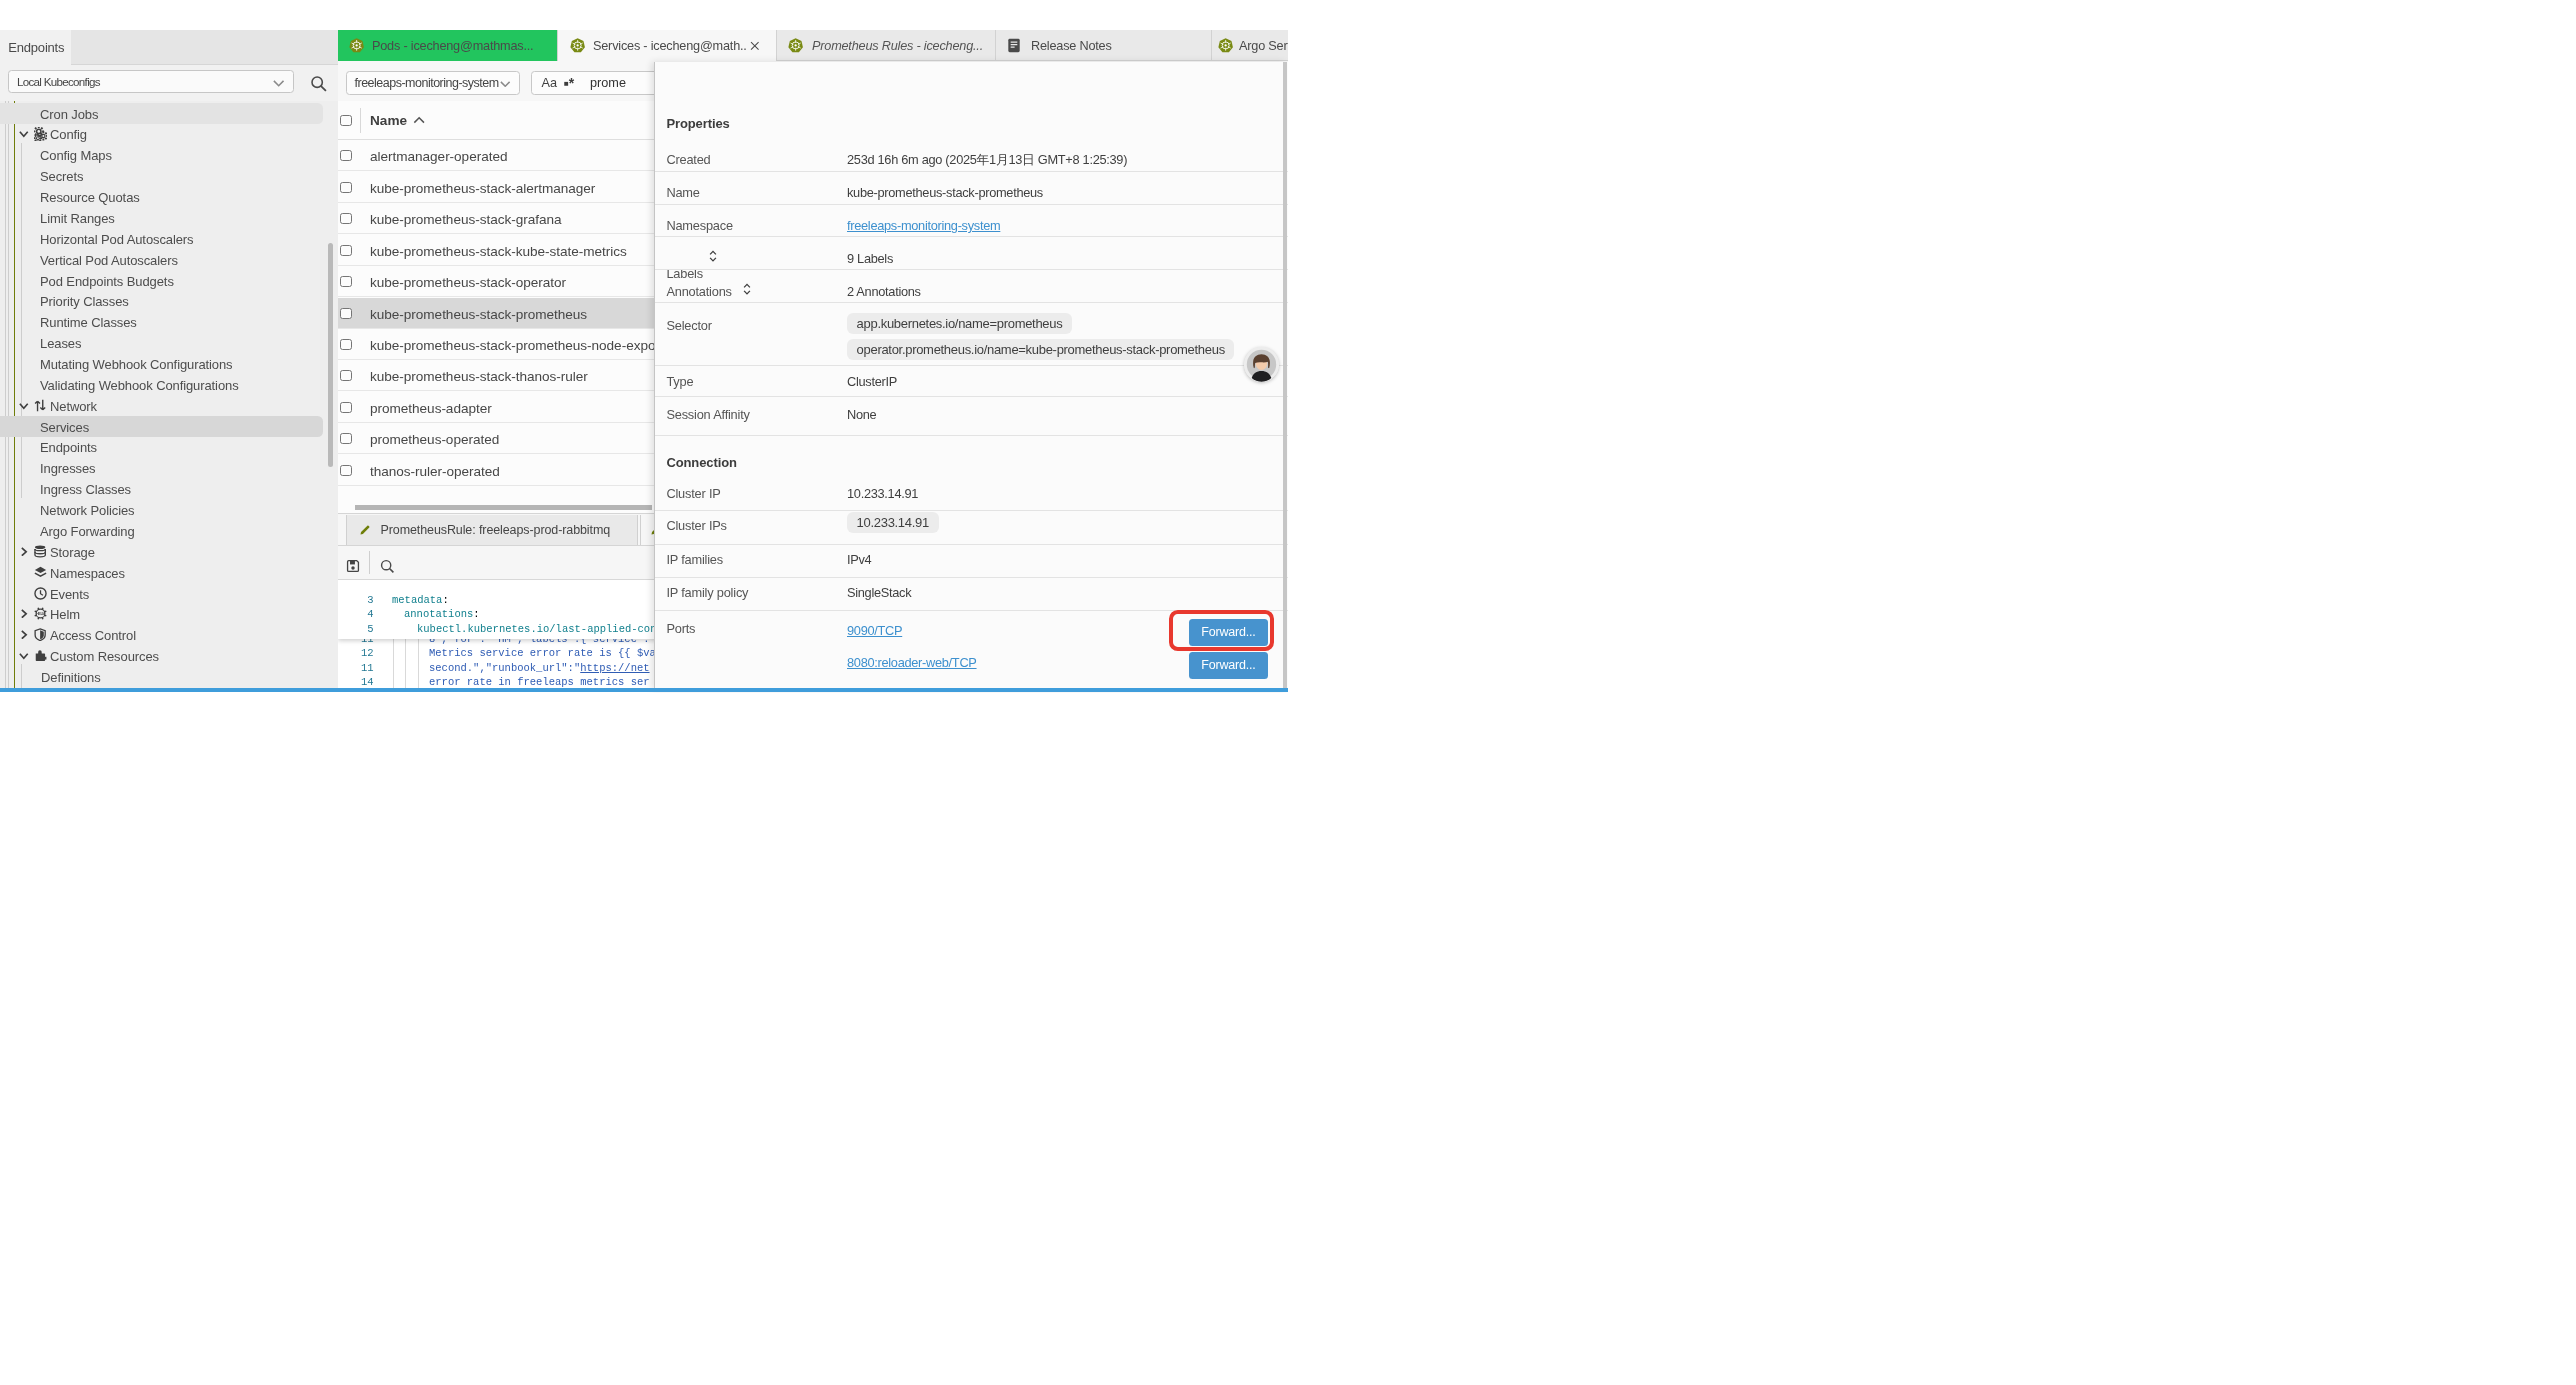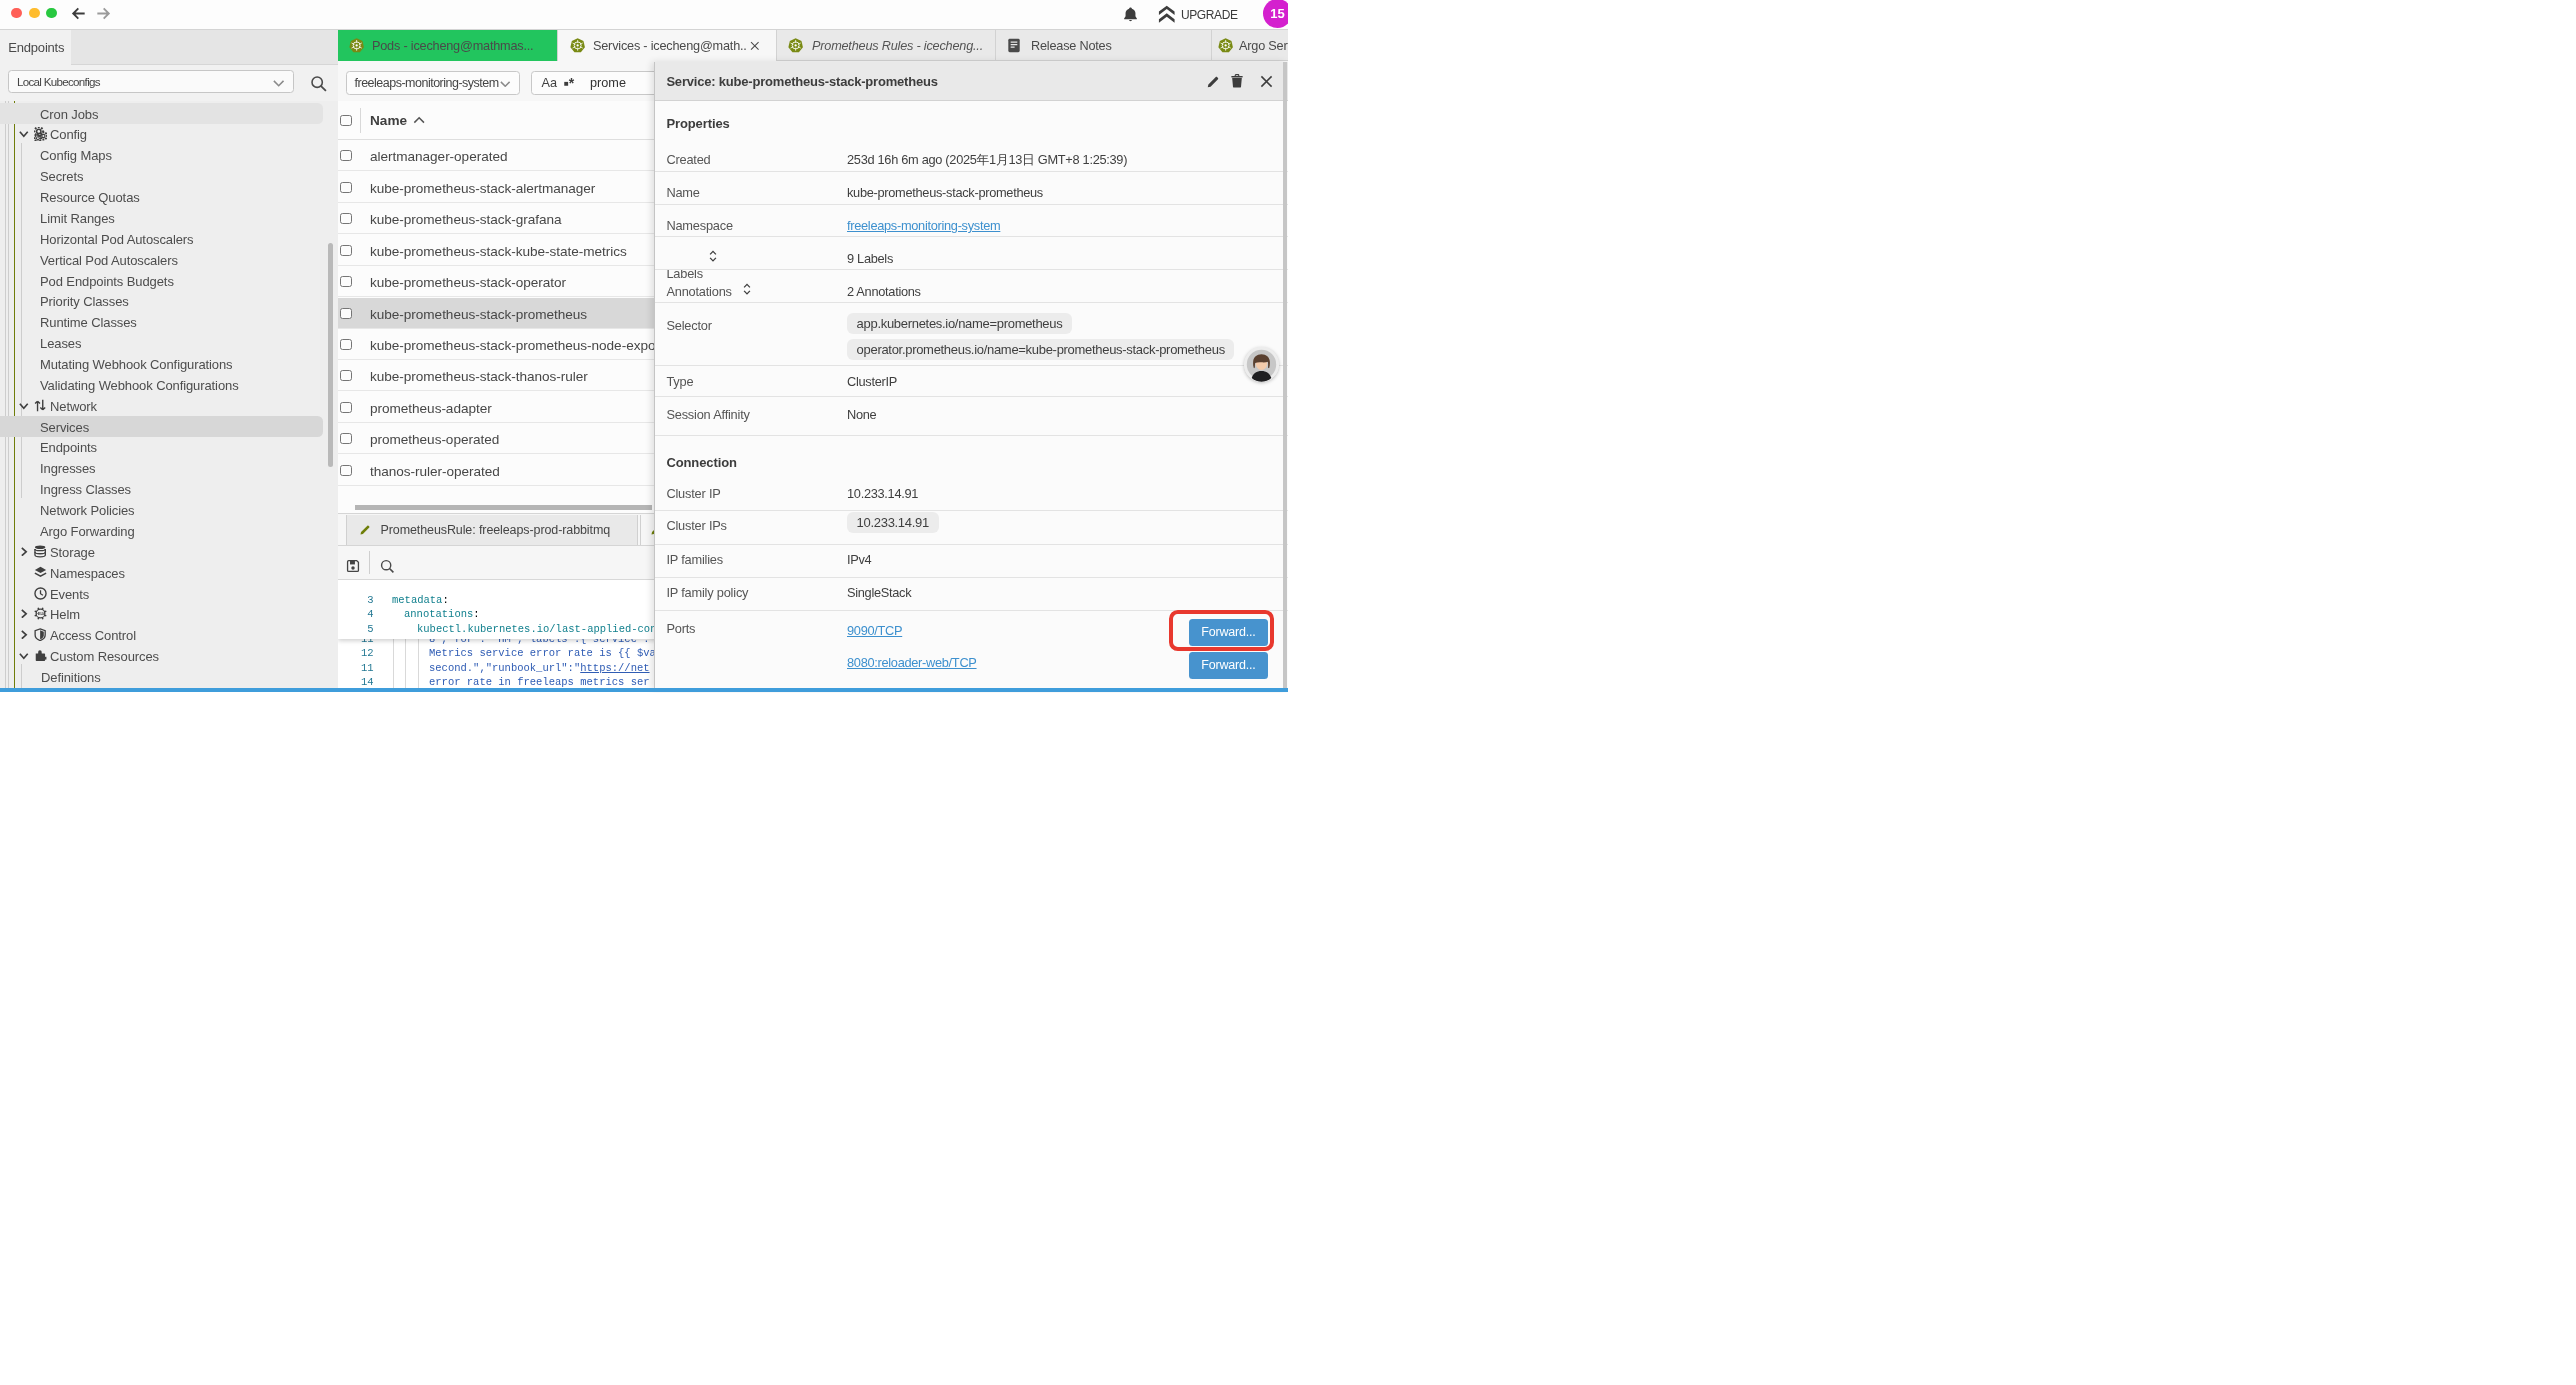--- a/index.html
+++ b/index.html
@@ -50,41 +50,20 @@
 .chip{position:absolute;left:192px;background:#ececec;border-radius:6.1px;font-size:13px;letter-spacing:-0.3px;color:#3f3f3f;line-height:21px;padding:0 9.6px;white-space:nowrap}
 .lnk{color:#3d90ce;text-decoration:underline}
 .fwd{position:absolute;left:534px;width:79px;height:27px;background:#4793ce;border-radius:3.5px;color:#fff;
 font-size:12.5px;letter-spacing:-0.2px;text-align:center;line-height:26px}
 #redbox{left:1169px;top:610px;width:105px;height:41px;border:4px solid #e8382e;border-radius:8.8px}
 #bluebar{left:0;top:688px;width:1288px;height:4.4px;background:#3f9ddb}
 #avatar{left:1244px;top:347px;width:35px;height:35px;border-radius:50%;background:#eeeeee;box-shadow:0 0.9px 3.5px rgba(0,0,0,.25);overflow:hidden}
 </style></head>
 <body>
 <div id="stage">
-<div class="abs" id="topbar">
-  <div class="abs tl" style="left:11.4px;background:#ff5f57"></div>
-  <div class="abs tl" style="left:29px;background:#febc2e"></div>
-  <div class="abs tl" style="left:46px;background:#28c840"></div>
-  <svg class="abs" style="left:71px;top:6.1px" width="15" height="15" viewBox="0 0 17 17">
-        <path d="M15.5 8.5H2.5M8.3 2.7L2.5 8.5l5.8 5.8" stroke="#3c3c3c" stroke-width="2.1" fill="none"></path>
-      </svg>
-  <svg class="abs" style="left:96px;top:6.1px" width="15" height="15" viewBox="0 0 17 17">
-        <path d="M1.5 8.5h13M8.7 2.7l5.8 5.8-5.8 5.8" stroke="#9b9b9b" stroke-width="2.1" fill="none"></path>
-      </svg>
-  <svg class="abs" style="left:1123px;top:5.7px" width="15" height="16" viewBox="0 0 17 18">
-        <path d="M8.5 1.5c.9 0 1.6.7 1.6 1.5 2.5.7 4 2.6 4 5v3.6l1.6 2.4c.3.5 0 1-.6 1H1.9c-.6 0-.9-.5-.6-1l1.6-2.4V8c0-2.4 1.5-4.3 4-5 0-.8.7-1.5 1.6-1.5z" fill="#3d3d3d"></path>
-        <path d="M6.7 15.8a1.9 1.9 0 0 0 3.6 0z" fill="#3d3d3d"></path>
-      </svg>
-  <svg class="abs" style="left:1158px;top:4.8px" width="17.5" height="20" viewBox="0 0 20 23">
-        <path d="M10 .8l9 6.8v3.9L10 4.7 1 11.5V7.6z" fill="#3d3d3d"></path>
-        <path d="M10 9.6l9 6.8v3.9L10 13.5 1 20.3v-3.9z" fill="#3d3d3d"></path>
-      </svg>
-  <div class="abs" style="left:1181px;top:0;height:30px;line-height:30px;font-size:12px;color:#3a3a3a;letter-spacing:-0.4px">UPGRADE</div>
-  <div class="abs" style="left:1263px;top:-1.3px;width:29px;height:29px;border-radius:50%;background:#d420ce;color:#fff;font-size:13px;font-weight:bold;text-align:center;line-height:29px">15</div>
-</div>
 <div class="abs" id="sidebar">
   <div class="abs" id="nav-hd">
         <div class="abs dark"></div>
         <div class="abs lbl">Endpoints</div>
       </div>
   <div class="abs" id="selrow">
     <div class="abs" id="kubesel">Local Kubeconfigs
       <svg class="abs" style="right:8.8px;top:8.3px" width="11.4" height="7" viewBox="0 0 13 8">
             <path d="M1 1l5.5 5.5L12 1" stroke="#8a8a8a" stroke-width="1.8" fill="none"></path>
           </svg>
@@ -445,34 +424,20 @@
           <div class="lnum" style="left:9.6px;top:12.5px">3</div>
           <div class="cl" style="left:54px;top:12.5px"><span class="key">metadata</span>:</div>
           <div class="lnum" style="left:9.6px;top:27px">4</div>
           <div class="cl" style="left:66px;top:27px"><span class="key">annotations</span>:</div>
           <div class="lnum" style="left:9.6px;top:42px">5</div>
           <div class="cl" style="left:79px;top:42px"><span class="key">kubectl.kubernetes.io/last-applied-configuration</span>:</div>
         </div>
       </div>
     </div>
 <div class="abs" id="drawer">
-      <div class="abs" id="dhead">
-        <div class="abs" id="dtitle">Service: kube-prometheus-stack-prometheus</div>
-<svg class="abs" style="left:551px;top:12.7px" width="14" height="14" viewBox="0 0 16 16">
-<path d="M2 14l.7-3.2L11.2 2.3c.4-.4 1-.4 1.4 0l1.1 1.1c.4.4.4 1 0 1.4L5.2 13.3z" fill="#3d3d3d"></path>
-        </svg>
-        <svg class="abs" style="left:575px;top:12.3px" width="14" height="14" viewBox="0 0 16 16">
-<path d="M2.5 4.5h11l-.9 10a1.2 1.2 0 0 1-1.2 1H4.6a1.2 1.2 0 0 1-1.2-1z" fill="#3d3d3d"></path>
-<rect x="1.5" y="2.2" width="13" height="1.7" rx=".5" fill="#3d3d3d"></rect>
-<path d="M6 2.2V1.4c0-.4.3-.7.7-.7h2.6c.4 0 .7.3.7.7v.8" fill="none" stroke="#3d3d3d" stroke-width="1.3"></path>
-        </svg>
-        <svg class="abs" style="left:605px;top:13px" width="13" height="13" viewBox="0 0 14 14">
-<path d="M1.5 1.5l11 11M12.5 1.5l-11 11" stroke="#3d3d3d" stroke-width="1.7"></path>
-        </svg>
-      </div>
       <div class="dhd" style="top:54px">Properties</div>
       <div class="dlab" style="top:90px">Created</div>
       <div class="dval" style="top:90px">253d 16h 6m ago (2025年1月13日 GMT+8 1:25:39)</div>
       <div class="drow" style="top:109px;height:0.9px"></div>
       <div class="dlab" style="top:123px">Name</div>
       <div class="dval" style="top:123px">kube-prometheus-stack-prometheus</div>
       <div class="drow" style="top:142px;height:0.9px"></div>
       <div class="dlab" style="top:156px">Namespace</div>
       <div class="dval" style="top:156px"><span class="lnk">freeleaps-monitoring-system</span></div>
       <div class="drow" style="top:174px;height:0.9px"></div>

